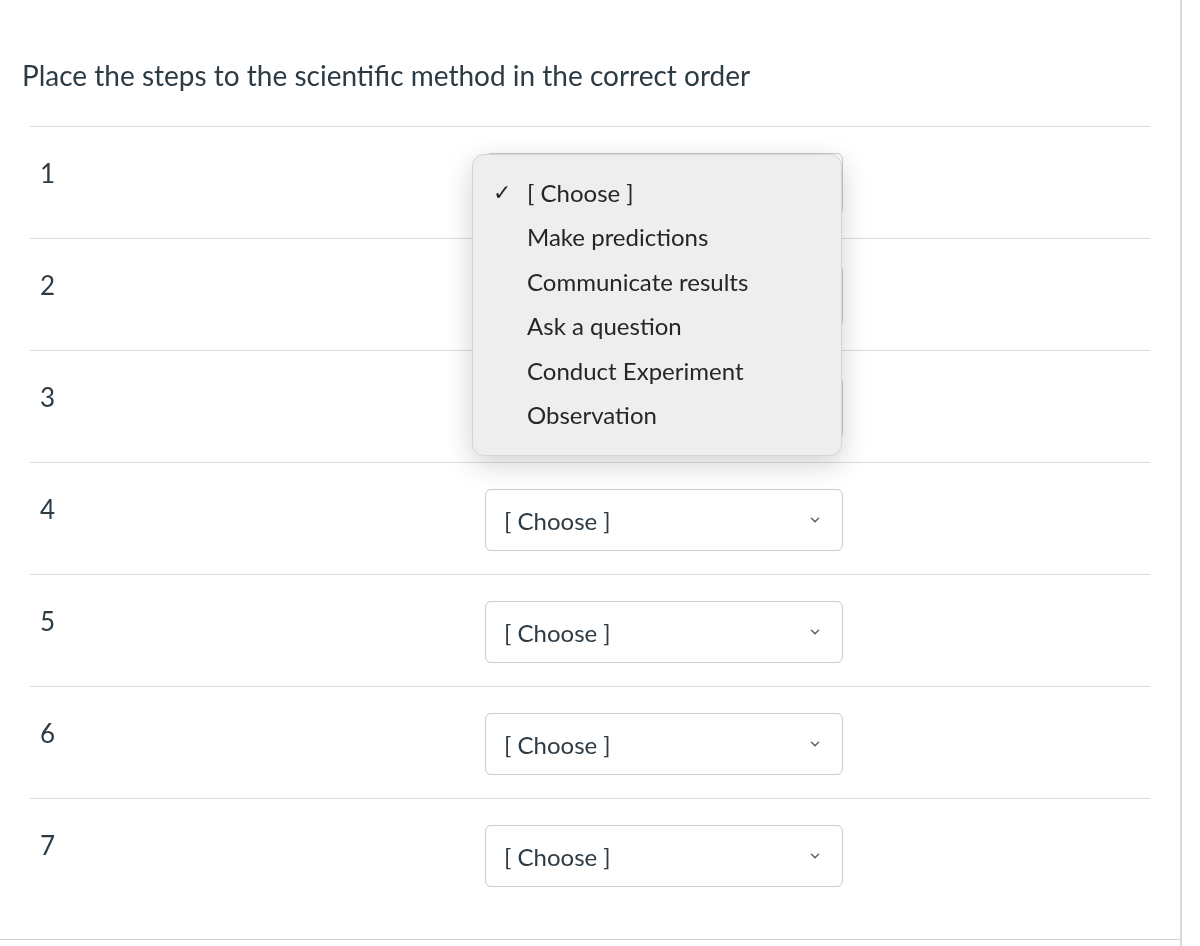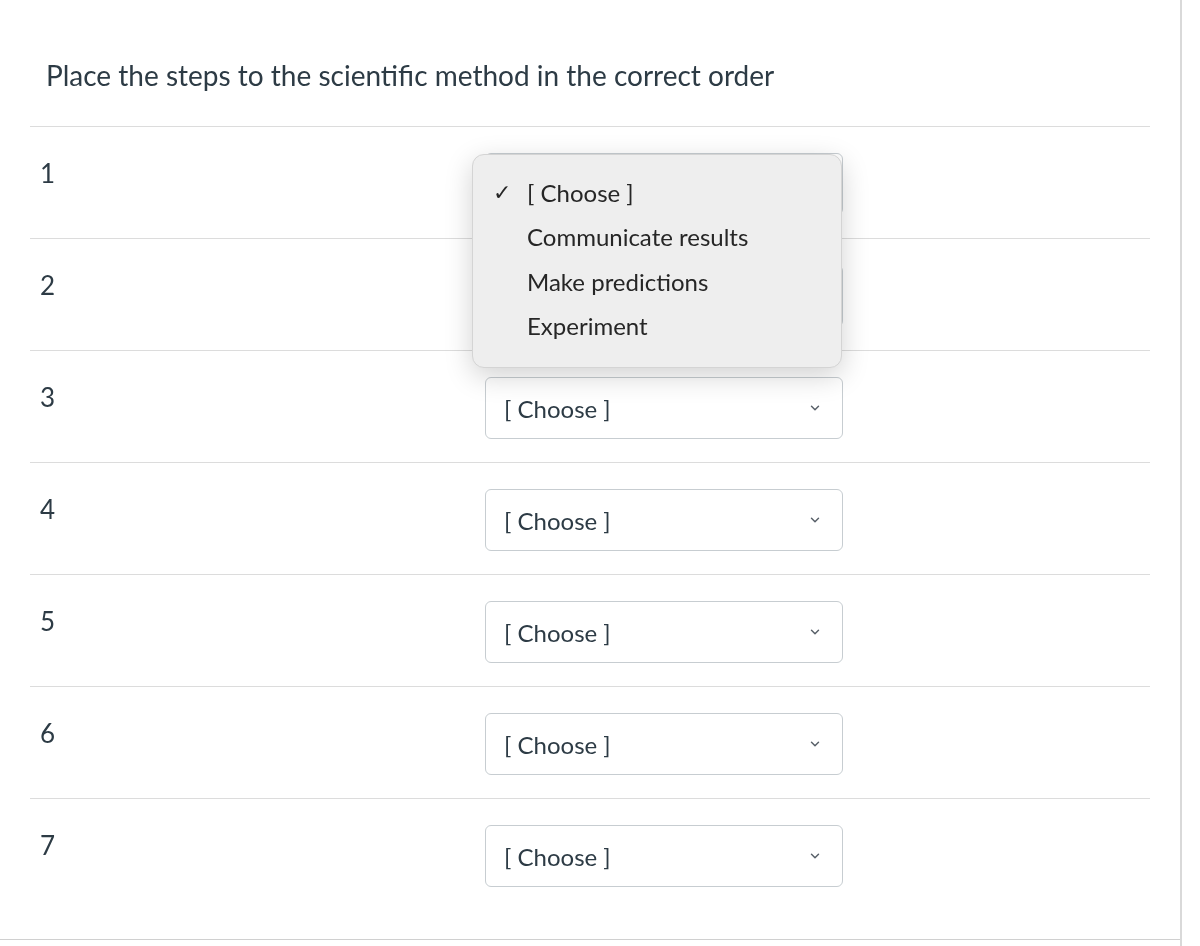--- a/index.html
+++ b/index.html
@@ -15,21 +15,21 @@
   .page {
     width: 1182px;
     border-right: 2px solid #d9d9d9;
     min-height: 946px;
     padding-bottom: 30px;
     position: relative;
   }
   .question-text {
     font-size: 28px;
     color: #2d3b45;
-    padding: 58px 30px 34px 46px;
+    padding: 58px 30px 34px 22px;
     font-weight: 400;
   }
   .rows { }
   .row {
     display: flex;
     align-items: flex-start;
     border-top: 1px solid #dcdcdc;
     padding: 0;
     min-height: 112px;
     margin: 0 30px;
@@ -216,19 +216,21 @@
               </svg>
           </span>
         </div>
       </div>
     </div>
 
   </div>
 
   <div class="dropdown-panel">
     <div class="dropdown-item selected">[ Choose ]</div>
+    <div class="dropdown-item">Make predictions</div>
     <div class="dropdown-item">Communicate results</div>
-    <div class="dropdown-item">Make predictions</div>
-    <div class="dropdown-item">Experiment</div>
+    <div class="dropdown-item">Ask a question</div>
+    <div class="dropdown-item">Conduct Experiment</div>
+    <div class="dropdown-item">Observation</div>
   </div>
 
   <div class="bottom-line"></div>
 </div>
 
 </body></html>

